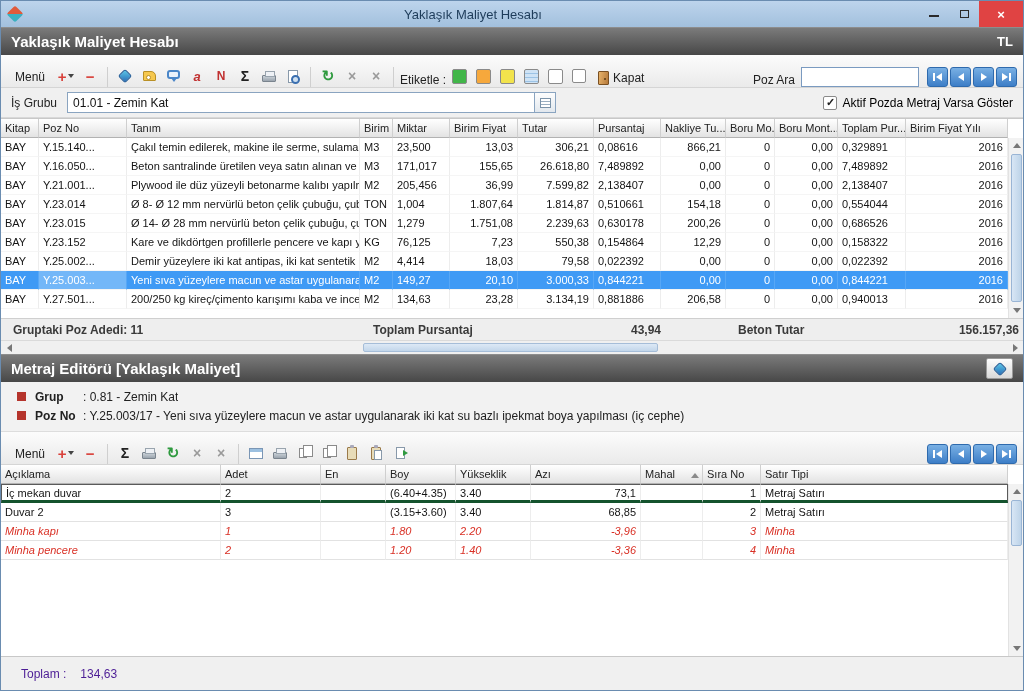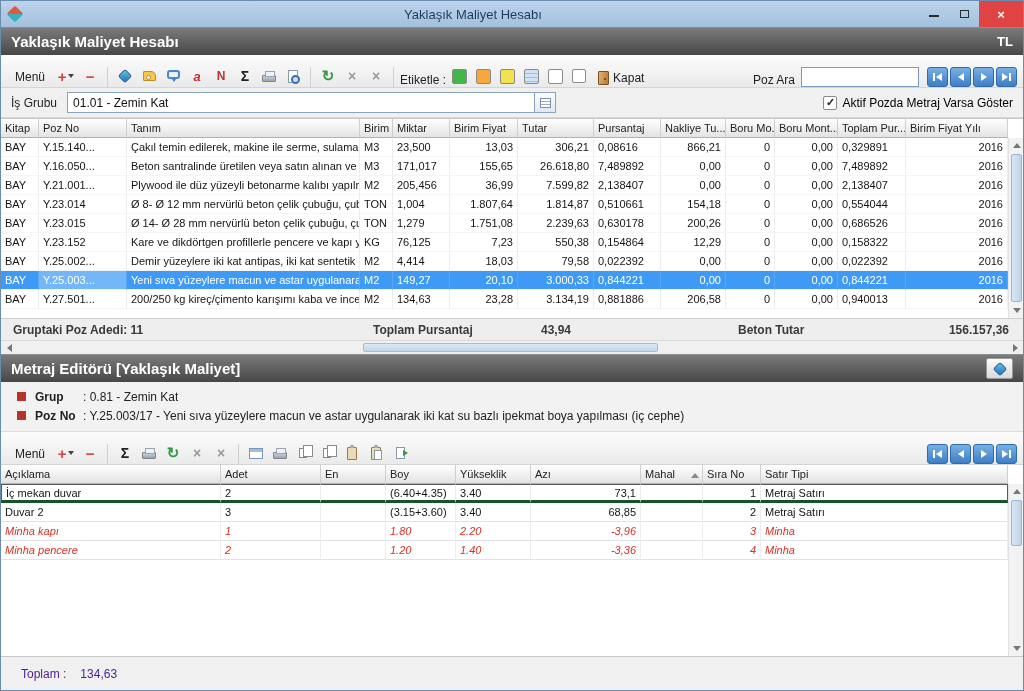--- a/index.html
+++ b/index.html
@@ -108,22 +108,22 @@
   .vthumb.full{top:16px;bottom:16px;}
   .vthumb.small{top:16px;height:46px;}
   .hscroll{height:14px;background:#f0f0f0;border-top:1px solid #dadada;position:relative;flex:0 0 auto;}
   .hbtn{position:absolute;top:0;bottom:0;width:16px;display:flex;align-items:center;justify-content:center;}
   .hbtn.left{left:0;} .hbtn.right{right:0;}
   .hthumb{position:absolute;left:362px;width:295px;top:2px;bottom:2px;background:linear-gradient(#dde9f6,#c2d6ea);border:1px solid #a5bdd8;border-radius:2px;}
 
   
   .g1foot{position:relative;height:22px;background:#eeeeee;border-top:1px solid #cfcfcf;font-size:12px;font-weight:bold;color:#3a3a3a;flex:0 0 auto;}
   .g1foot span{position:absolute;top:4px;white-space:nowrap;}
-  .f-adet{left:12px;} .f-plab{left:372px;} .f-pval{left:540px;width:120px;}
-  .f-tlab{left:737px;} .f-tval{right:14px;}
+  .f-adet{left:12px;} .f-plab{left:372px;} .f-pval{left:540px;width:120px;text-align:right;}
+  .f-tlab{left:737px;} .f-tval{right:4px;}
 
   
   .info{background:#f2f2f2;padding:5px 0 6px;border-bottom:1px solid #ddd;flex:0 0 auto;}
   .inforow{display:flex;align-items:center;height:19px;padding-left:16px;font-size:12px;}
   .bullet{width:9px;height:9px;background:#b5342c;margin-right:9px;flex:0 0 auto;}
   .inflabel{font-weight:bold;width:48px;color:#222;flex:0 0 auto;}
   .infval{color:#222;white-space:nowrap;overflow:hidden;}
 
   
   .toplam{height:34px;background:#f0f0f0;border-top:1px solid #c8c8c8;display:flex;align-items:center;padding-left:20px;gap:14px;font-size:12px;color:#4c1d95;flex:0 0 auto;}

